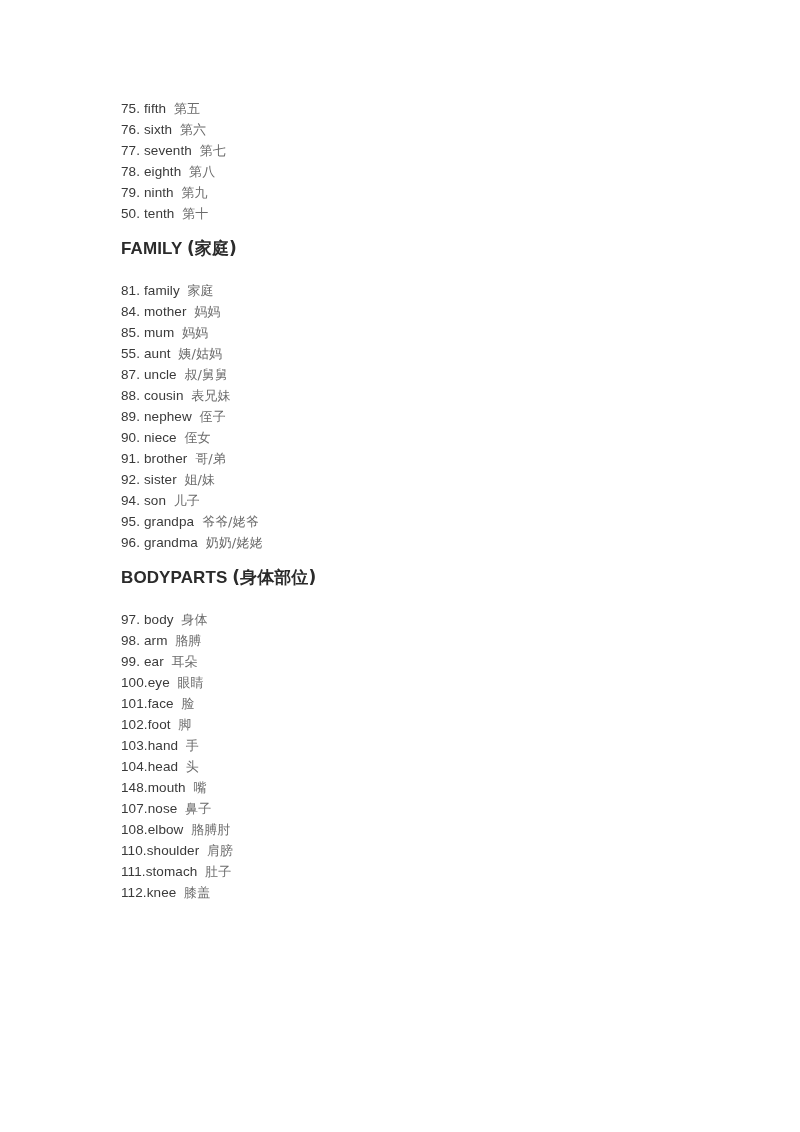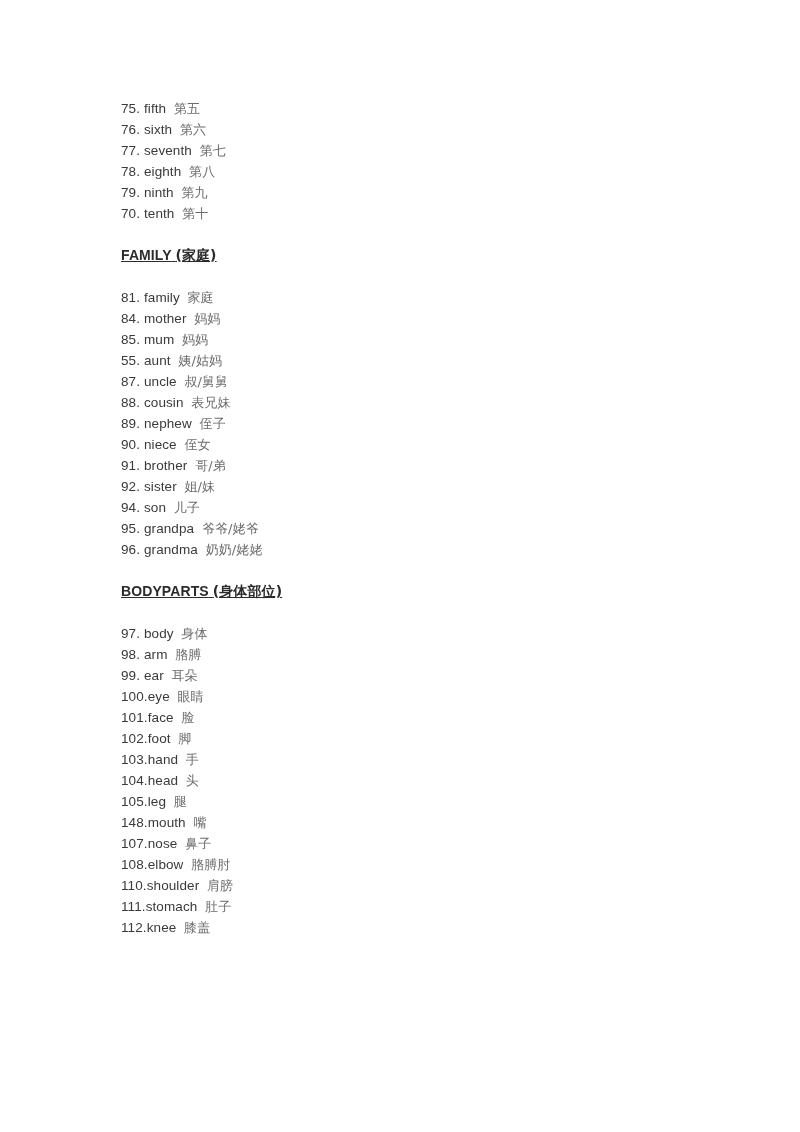--- a/index.html
+++ b/index.html
@@ -42,46 +42,45 @@
   }
   .vocab-line .term {
     color: #3a3a3a;
   }
   .vocab-line .gloss {
     color: #6b6b6b;
     font-family: "DejaVu Sans", "Liberation Sans", sans-serif;
     font-size: 13px;
   }
   .section-heading {
-    font-size: 14px;
+    font-size: 17px;
     line-height: 21px;
     font-weight: bold;
     color: #2b2b2b;
     letter-spacing: 0.1px;
-    margin-top: 21px;
+    margin-top: 14px;
     margin-bottom: 21px;
     white-space: pre;
-    text-decoration: underline;
   }
   .section-heading .heading-cn {
     font-family: "DejaVu Sans", "Liberation Sans", sans-serif;
   }
 </style>
 </head>
 <body>
 
 <div class="page">
   <div class="content" id="content-root">
       <div class="vocab-block">
         <div class="vocab-line"><span class="num">75.</span> <span class="term">fifth</span>  <span class="gloss">第五</span></div>
         <div class="vocab-line"><span class="num">76.</span> <span class="term">sixth</span>  <span class="gloss">第六</span></div>
         <div class="vocab-line"><span class="num">77.</span> <span class="term">seventh</span>  <span class="gloss">第七</span></div>
         <div class="vocab-line"><span class="num">78.</span> <span class="term">eighth</span>  <span class="gloss">第八</span></div>
         <div class="vocab-line"><span class="num">79.</span> <span class="term">ninth</span>  <span class="gloss">第九</span></div>
-        <div class="vocab-line"><span class="num">70.</span> <span class="term">tenth</span>  <span class="gloss">第十</span></div>
+        <div class="vocab-line"><span class="num">50.</span> <span class="term">tenth</span>  <span class="gloss">第十</span></div>
       </div>
       <div class="section-heading"><span>FAMILY</span> <span class="heading-cn">(家庭)</span></div>
       <div class="vocab-block">
         <div class="vocab-line"><span class="num">81.</span> <span class="term">family</span>  <span class="gloss">家庭</span></div>
         <div class="vocab-line"><span class="num">84.</span> <span class="term">mother</span>  <span class="gloss">妈妈</span></div>
         <div class="vocab-line"><span class="num">85.</span> <span class="term">mum</span>  <span class="gloss">妈妈</span></div>
         <div class="vocab-line"><span class="num">55.</span> <span class="term">aunt</span>  <span class="gloss">姨/姑妈</span></div>
         <div class="vocab-line"><span class="num">87.</span> <span class="term">uncle</span>  <span class="gloss">叔/舅舅</span></div>
         <div class="vocab-line"><span class="num">88.</span> <span class="term">cousin</span>  <span class="gloss">表兄妹</span></div>
         <div class="vocab-line"><span class="num">89.</span> <span class="term">nephew</span>  <span class="gloss">侄子</span></div>
@@ -95,21 +94,20 @@
       <div class="section-heading"><span>BODYPARTS</span> <span class="heading-cn">(身体部位)</span></div>
       <div class="vocab-block">
         <div class="vocab-line"><span class="num">97.</span> <span class="term">body</span>  <span class="gloss">身体</span></div>
         <div class="vocab-line"><span class="num">98.</span> <span class="term">arm</span>  <span class="gloss">胳膊</span></div>
         <div class="vocab-line"><span class="num">99.</span> <span class="term">ear</span>  <span class="gloss">耳朵</span></div>
         <div class="vocab-line"><span class="num">100.</span><span class="term">eye</span>  <span class="gloss">眼睛</span></div>
         <div class="vocab-line"><span class="num">101.</span><span class="term">face</span>  <span class="gloss">脸</span></div>
         <div class="vocab-line"><span class="num">102.</span><span class="term">foot</span>  <span class="gloss">脚</span></div>
         <div class="vocab-line"><span class="num">103.</span><span class="term">hand</span>  <span class="gloss">手</span></div>
         <div class="vocab-line"><span class="num">104.</span><span class="term">head</span>  <span class="gloss">头</span></div>
-        <div class="vocab-line"><span class="num">105.</span><span class="term">leg</span>  <span class="gloss">腿</span></div>
         <div class="vocab-line"><span class="num">148.</span><span class="term">mouth</span>  <span class="gloss">嘴</span></div>
         <div class="vocab-line"><span class="num">107.</span><span class="term">nose</span>  <span class="gloss">鼻子</span></div>
         <div class="vocab-line"><span class="num">108.</span><span class="term">elbow</span>  <span class="gloss">胳膊肘</span></div>
         <div class="vocab-line"><span class="num">110.</span><span class="term">shoulder</span>  <span class="gloss">肩膀</span></div>
         <div class="vocab-line"><span class="num">111.</span><span class="term">stomach</span>  <span class="gloss">肚子</span></div>
         <div class="vocab-line"><span class="num">112.</span><span class="term">knee</span>  <span class="gloss">膝盖</span></div>
       </div>
     </div>
 </div>
 

